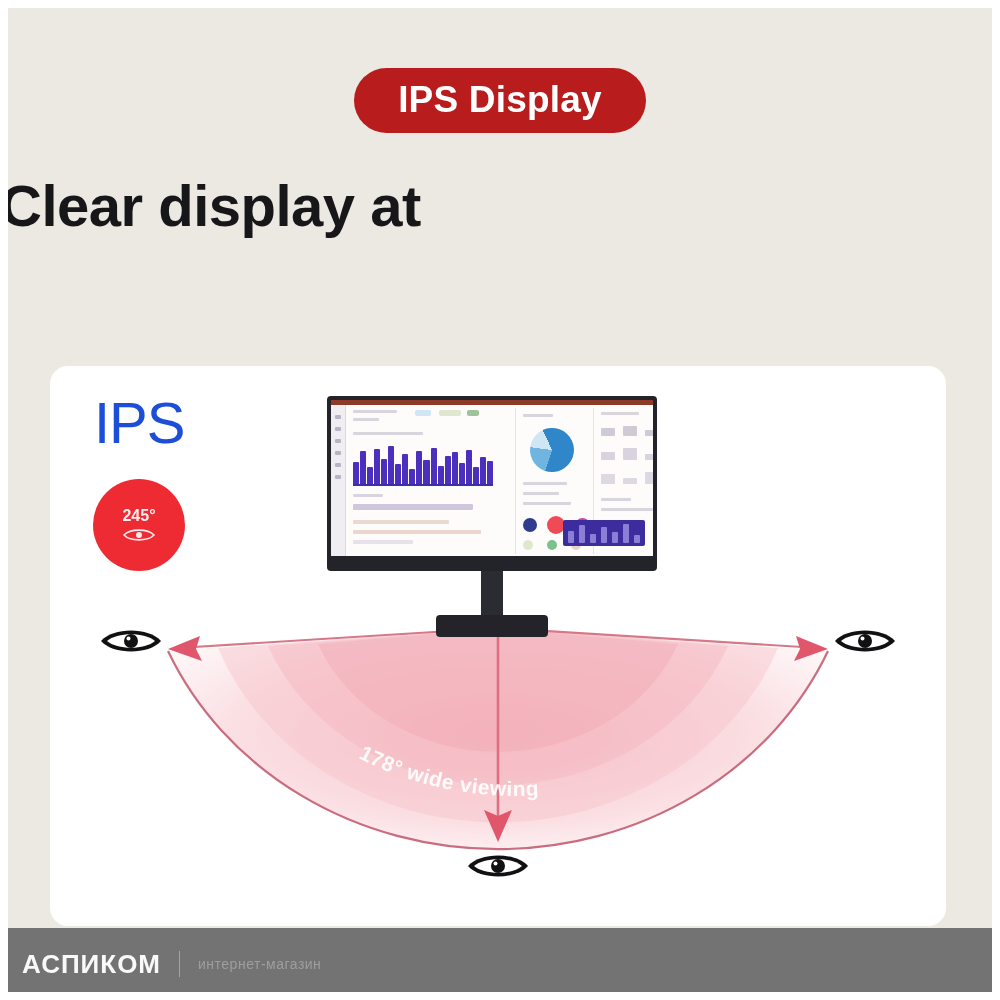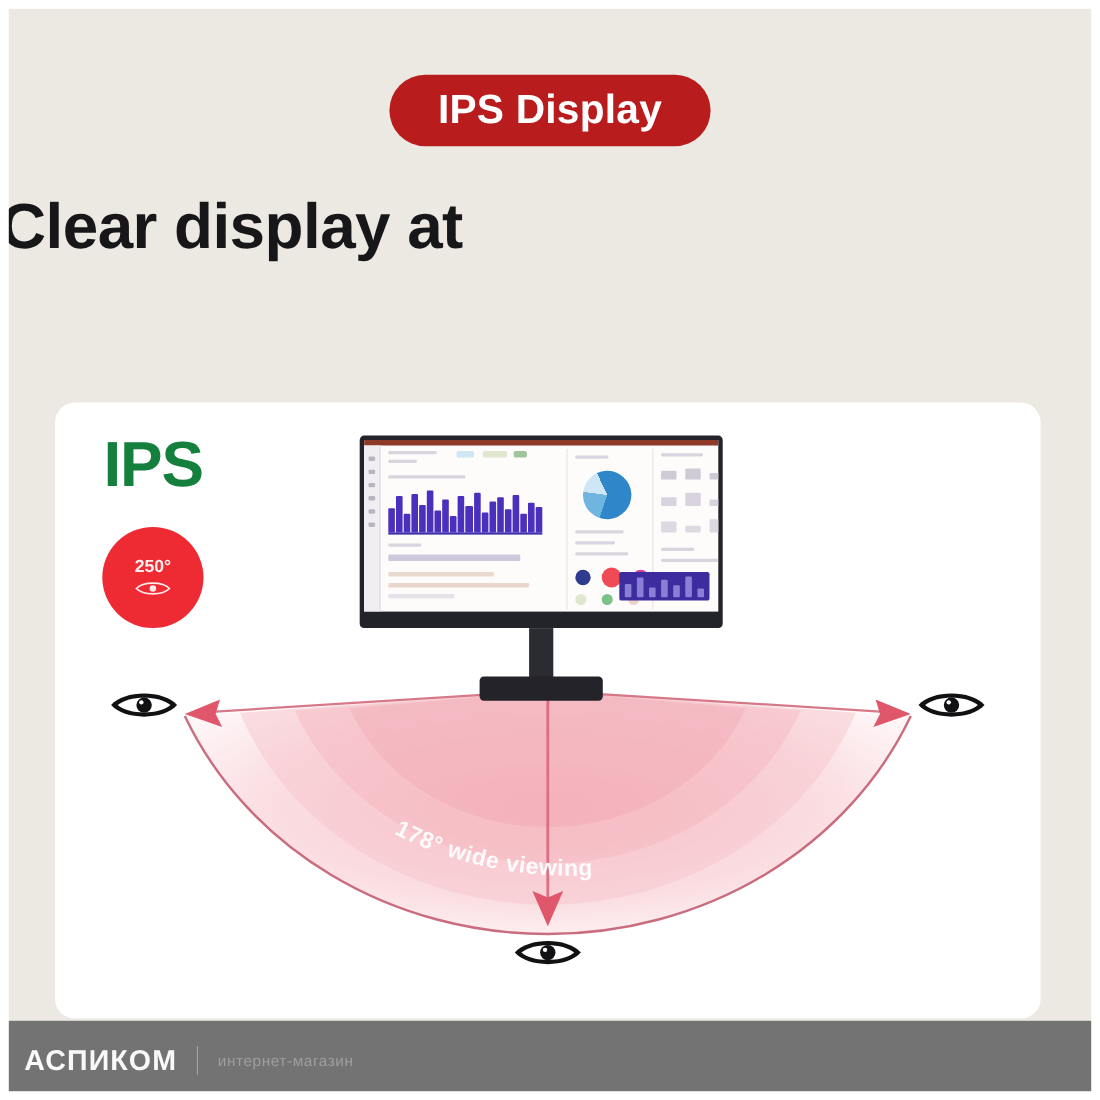--- a/index.html
+++ b/index.html
@@ -77,22 +77,22 @@
     border-radius: 18px;
     overflow: hidden;
   }
 
   
   .ips-label {
     position: absolute;
     left: 44px;
     top: 28px;
     font-size: 58px;
-    font-weight: 700;
-    color: #15803d;
+    font-weight: 400;
+    color: #1d4ed8;
     letter-spacing: -1px;
     line-height: 1;
   }
   
   .circle-badge {
     position: absolute;
     left: 43px;
     top: 113px;
     width: 92px;
     height: 92px;
@@ -302,21 +302,21 @@
 
       <path id="arcpath" d="M250 352 A300 250 0 0 0 660 372" fill="none"></path>
       <text font-family="Liberation Sans, sans-serif" font-size="21" font-weight="700" fill="#ffffff" opacity="0.92" letter-spacing="0.5">
         <textPath href="#arcpath" startOffset="16%">178° wide viewing</textPath>
       </text>
     </svg>
 
     <div class="ips-label">IPS</div>
 
     <div class="circle-badge">
-      <div class="deg">250°</div>
+      <div class="deg">245°</div>
       <svg class="eye-mini" viewBox="0 0 34 16">
         <path d="M2 8 C8 1.5 26 1.5 32 8 C26 14.5 8 14.5 2 8 Z" fill="none" stroke="#ffffff" stroke-width="1.6" opacity="0.9"></path>
         <circle cx="17" cy="8" r="3" fill="#ffffff" opacity="0.9"></circle>
       </svg>
     </div>
 
     <div class="monitor">
       <div class="bezel">
         <div class="screen">
           <div class="screen-topbar"></div>

